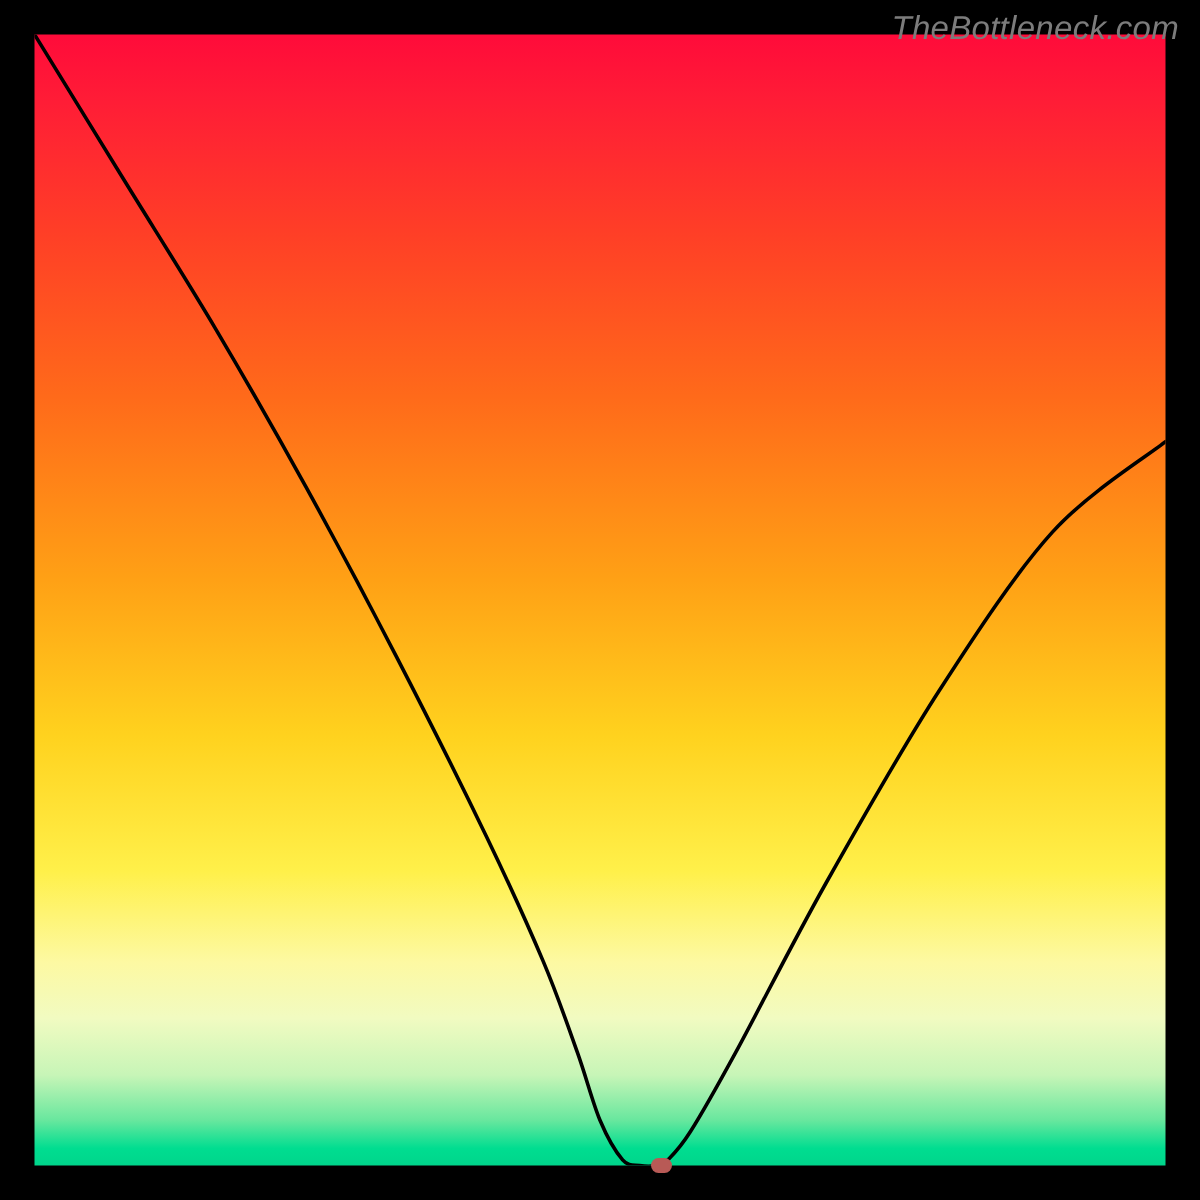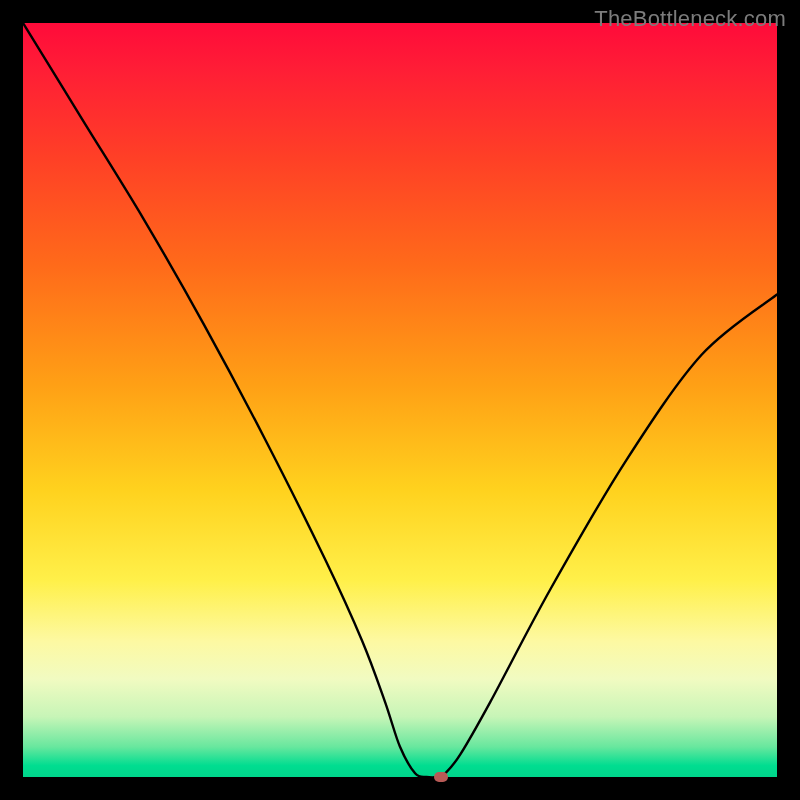--- a/index.html
+++ b/index.html
@@ -9,20 +9,21 @@
     height: 800px;
     background: #000000;
     font-family: Arial, Helvetica, sans-serif;
     overflow: hidden;
   }
   .frame {
     position: relative;
     width: 800px;
     height: 624px;
     background: #000000;
+    font-style: italic;
   }
   .watermark {
     position: absolute;
     top: 6px;
     right: 14px;
     color: #7c7c7c;
     font-size: 22px;
     font-weight: 500;
     letter-spacing: 0.2px;
     z-index: 5;

